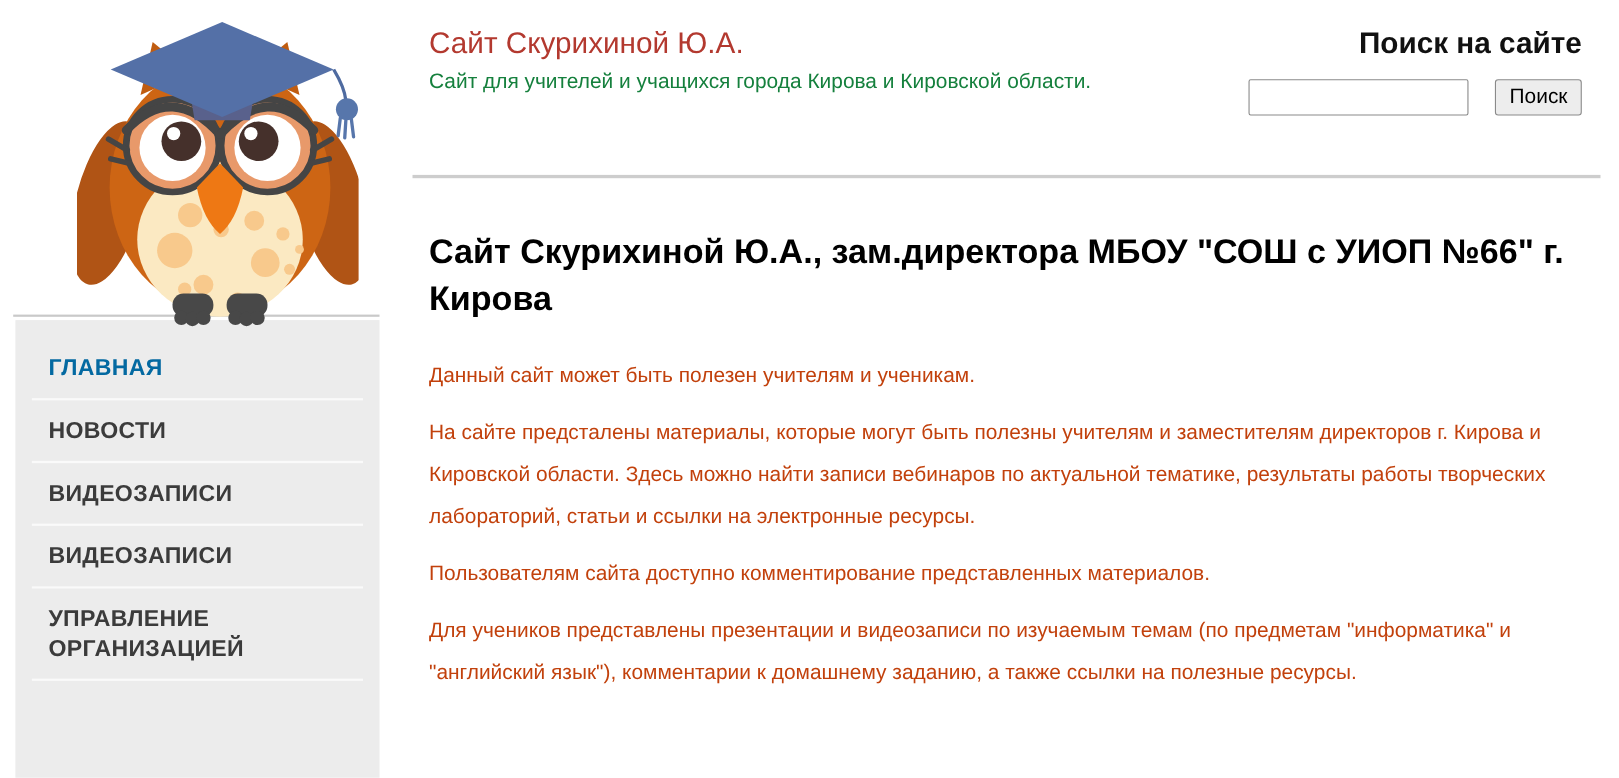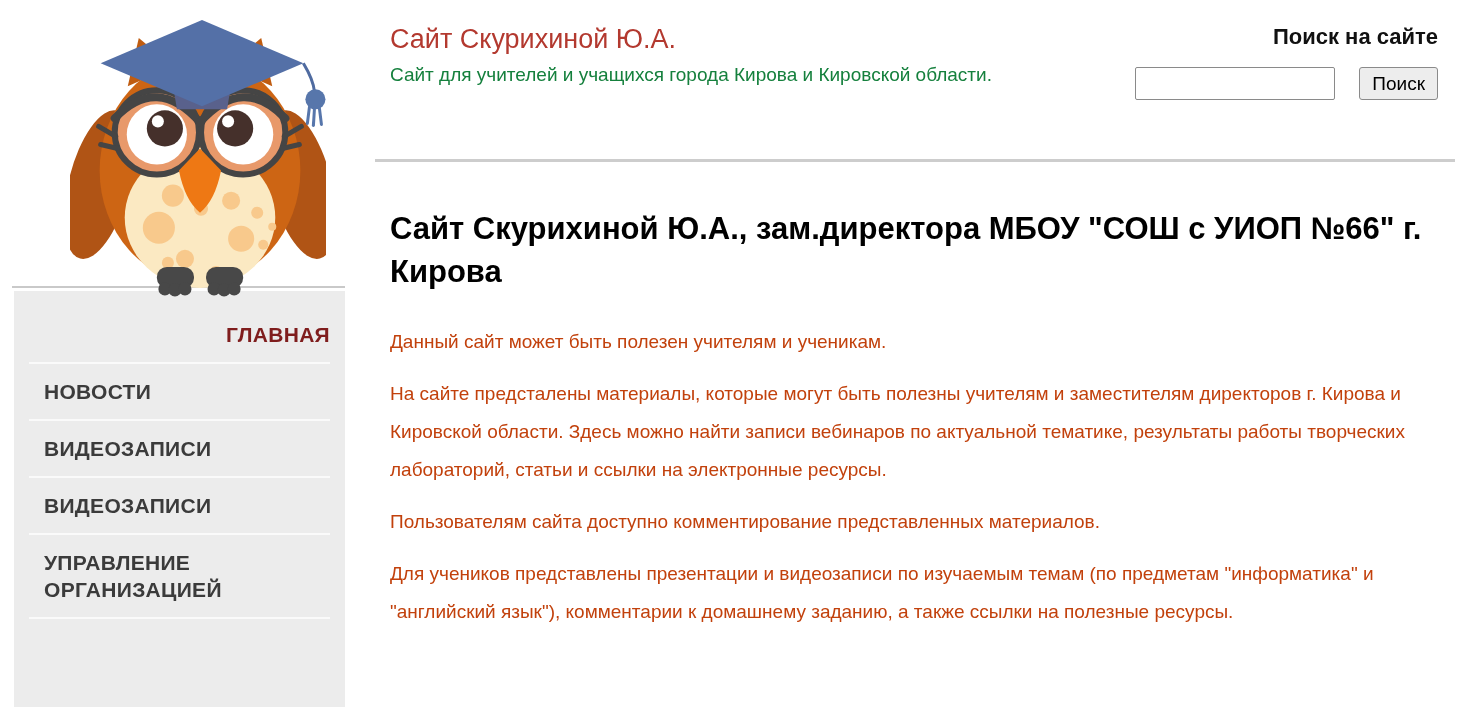--- a/index.html
+++ b/index.html
@@ -36,38 +36,38 @@
     padding: 14px 0 14px 15px;
     border-bottom: 2px solid #fafafa;
     font-size: 21px;
     font-weight: bold;
     line-height: 27px;
     letter-spacing: .3px;
     color: #3b3b3b;
     text-decoration: none;
     cursor: pointer;
   }
-  .menu-item.active { color: #7f1d1d; text-align: right; }
+  .menu-item.active { color: #0369a1; }
 
   
   .site-title {
     position: absolute; left: 390px; top: 24px;
     font-size: 27px; font-weight: normal;
     color: #b3392f; margin: 0;
   }
   .tagline {
     position: absolute; left: 390px; top: 64px;
     font-size: 19px; color: #15803d;
   }
   .search-area {
     position: absolute; top: 24px; right: 34px;
     width: 360px; text-align: right;
   }
   .search-title {
-    font-size: 22px; font-weight: bold; color: #111;
+    font-size: 27px; font-weight: bold; color: #111;
     margin: 0 0 17px 0;
   }
   .search-form {
     display: flex; justify-content: flex-end; align-items: center; gap: 24px;
   }
   .search-input {
     width: 200px; height: 33px;
     border: 1px solid #8a8a8a; border-radius: 2px;
     font-size: 17px; padding: 0 6px;
     font-family: inherit;

